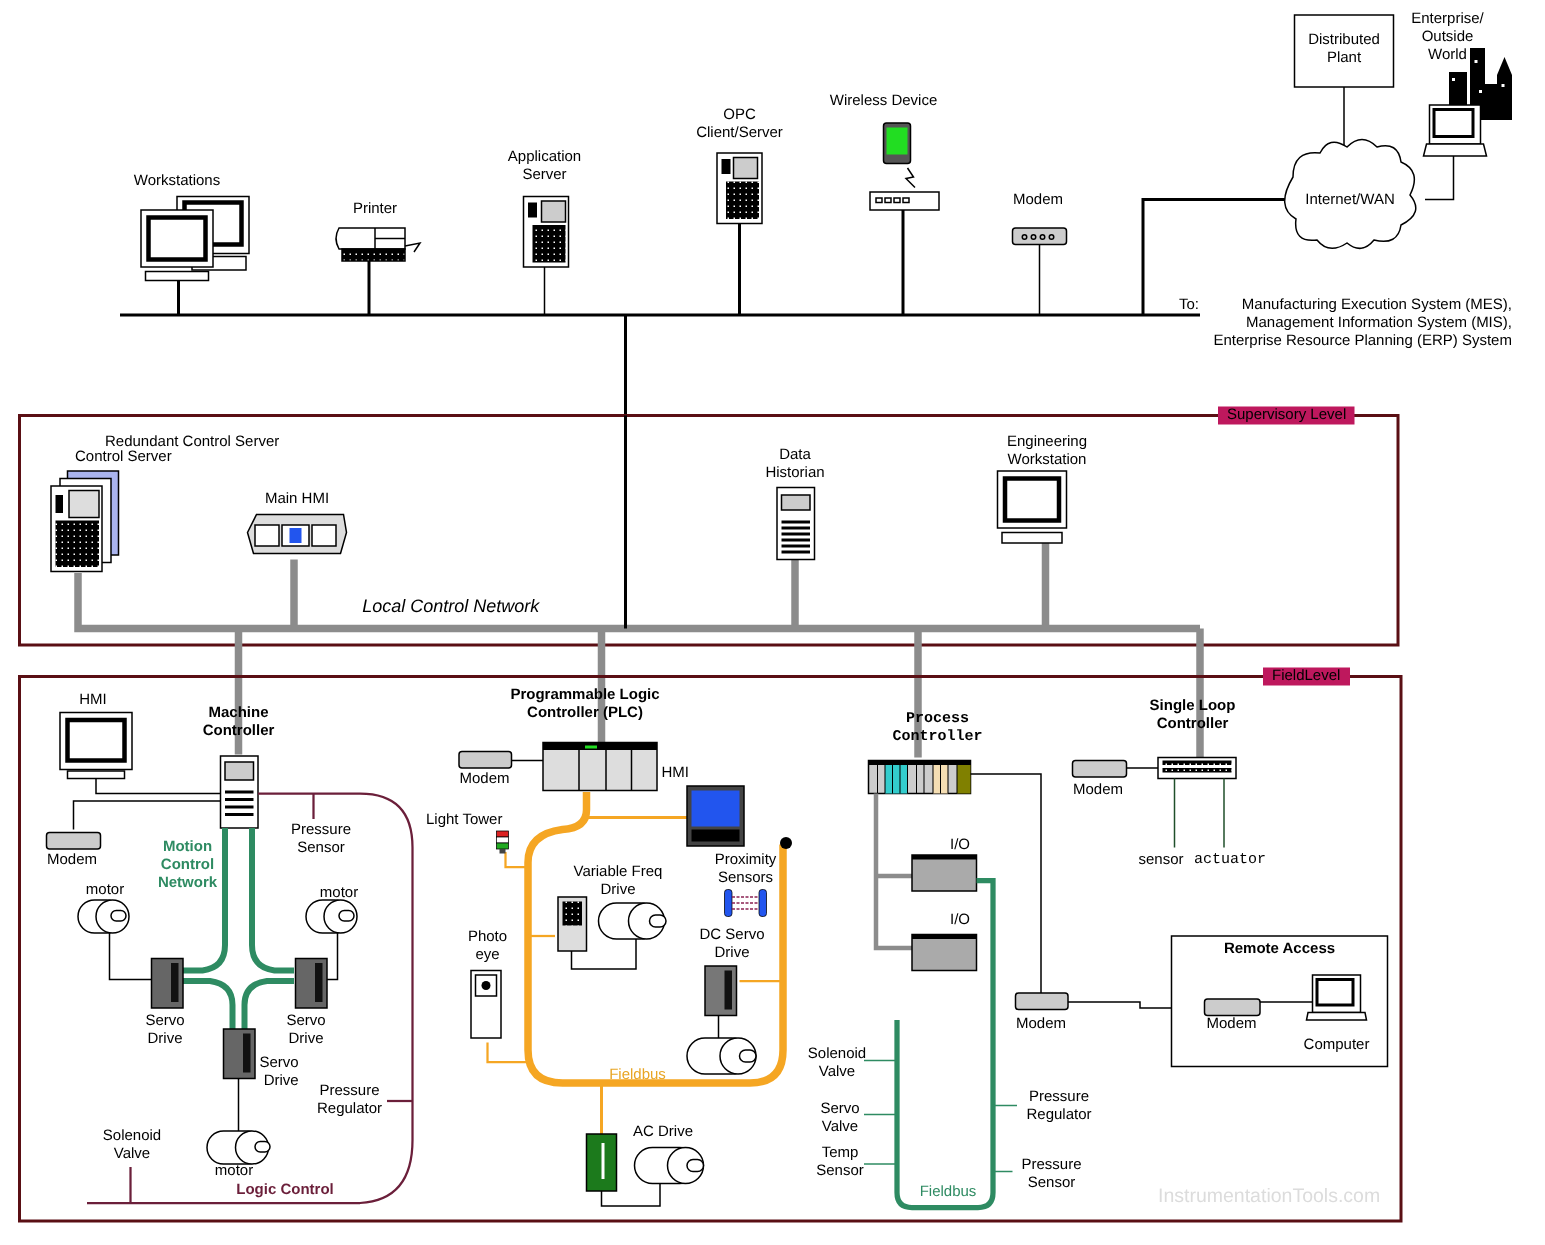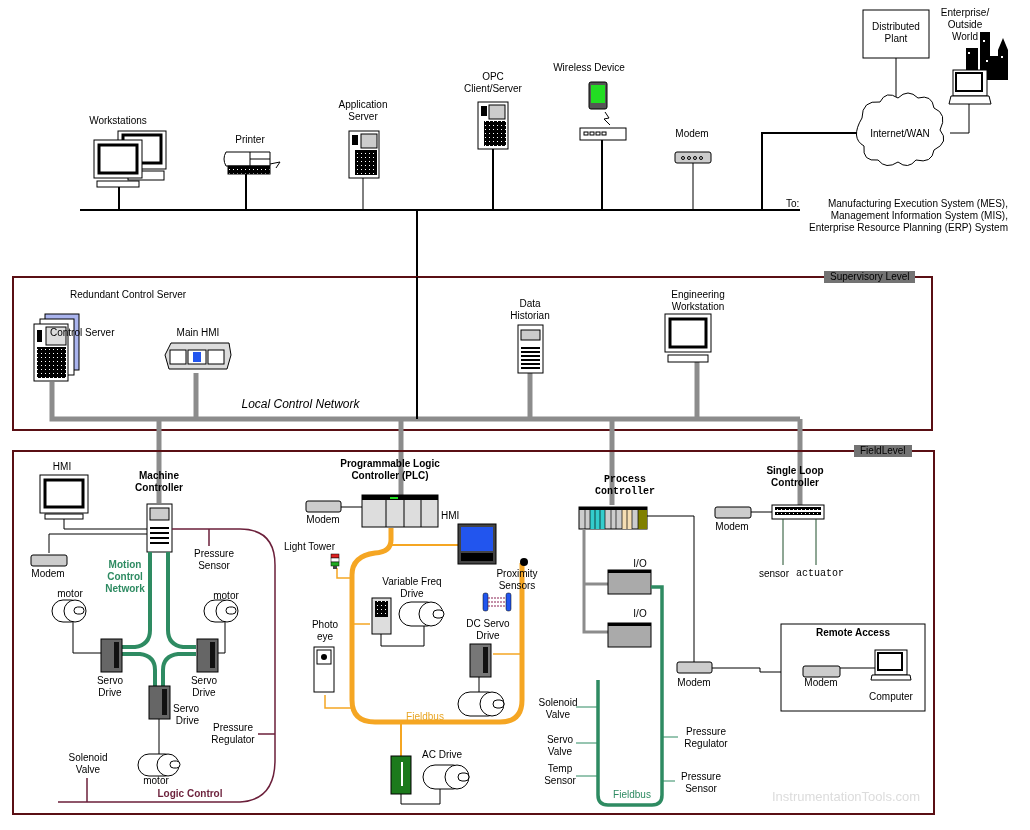--- a/index.html
+++ b/index.html
@@ -7,21 +7,21 @@
          font-family: "Liberation Sans", sans-serif; color: #000; }
   svg { position: absolute; left: 0; top: 0; }
   .lbl { position: absolute; font-size: 10px; line-height: 12px; text-align: center; white-space: nowrap; font-family: "Liberation Sans", sans-serif; }
   .lbl.left { text-align: right; }
   .lbl.bold { font-weight: bold; }
   .lbl.green { color: #2e8b62; font-weight: bold; }
   .lbl.maroon { color: #6b1f3a; font-weight: bold; }
   .lbl.orange { color: #e8a524; }
   .lbl.teal { color: #2e8b62; }
   .lbl.italic { font-style: italic; font-size: 12px; }
-  .lbl.level { background: #737373; padding: 0 6px; margin-left: 12px; }
+  .lbl.level { background: #be185d; padding: 0 6px; }
   .lbl.wm { color: #dcdcdc; font-size: 13px; }
 </style>
 </head>
 <body>
 
 <svg width="1030" height="830" viewBox="0 0 1030 830">
   <defs>
     <pattern id="grill" width="4" height="4" patternUnits="userSpaceOnUse">
       <rect width="4" height="4" fill="#000"></rect>
         <rect x="1" y="1" width="1" height="1" fill="#fff"></rect>
@@ -402,21 +402,21 @@
 Outside
 World</div>
 <div class="lbl" style="left:862px;top:128px;width:76px;">Internet/WAN</div>
 <div class="lbl left" style="left:786px;top:198px;">To:</div>
 <div class="lbl left" style="left:809px;top:198px;white-space:pre-line;">Manufacturing Execution System (MES),
 Management Information System (MIS),
 Enterprise Resource Planning (ERP) System</div>
 
 <div class="lbl level" style="left:812px;top:271px;">Supervisory Level</div>
 <div class="lbl left" style="left:58px;top:289px;margin-left:12px;">Redundant Control Server</div>
-<div class="lbl left" style="left:50px;top:299px;margin-top:28px;">Control Server</div>
+<div class="lbl left" style="left:50px;top:299px;">Control Server</div>
 <div class="lbl" style="left:170px;top:327px;width:56px;">Main HMI</div>
 <div class="lbl italic" style="left:228px;top:398px;width:145px;">Local Control Network</div>
 <div class="lbl" style="left:500px;top:298px;width:60px;white-space:pre-line;">Data
 Historian</div>
 <div class="lbl" style="left:658px;top:289px;width:80px;white-space:pre-line;">Engineering
 Workstation</div>
 
 <div class="lbl level" style="left:842px;top:445px;">FieldLevel</div>
 
 <div class="lbl" style="left:44px;top:461px;width:36px;">HMI</div>
@@ -443,21 +443,21 @@
 <div class="lbl" style="left:138px;top:775px;width:36px;">motor</div>
 <div class="lbl maroon" style="left:150px;top:788px;width:80px;">Logic Control</div>
 
 <div class="lbl bold" style="left:330px;top:458px;width:120px;white-space:pre-line;">Programmable Logic
 Controller (PLC)</div>
 <div class="lbl" style="left:302px;top:514px;width:42px;">Modem</div>
 <div class="lbl left" style="left:441px;top:510px;">HMI</div>
 <div class="lbl left" style="left:284px;top:541px;">Light Tower</div>
 <div class="lbl" style="left:374px;top:576px;width:76px;white-space:pre-line;">Variable Freq
 Drive</div>
-<div class="lbl" style="left:492px;top:568px;width:50px;white-space:pre-line;">Proximity
+<div class="lbl" style="left:472px;top:568px;width:50px;white-space:pre-line;">Proximity
 Sensors</div>
 <div class="lbl" style="left:305px;top:619px;width:40px;white-space:pre-line;">Photo
 eye</div>
 <div class="lbl" style="left:460px;top:618px;width:56px;white-space:pre-line;">DC Servo
 Drive</div>
 <div class="lbl orange" style="left:400px;top:711px;width:50px;">Fieldbus</div>
 <div class="lbl" style="left:416px;top:749px;width:52px;">AC Drive</div>
 
 <div class="lbl bold" style="left:594px;top:474px;width:62px;white-space:pre-line;font-family:Liberation Mono, monospace;">Process
 Controller</div>

